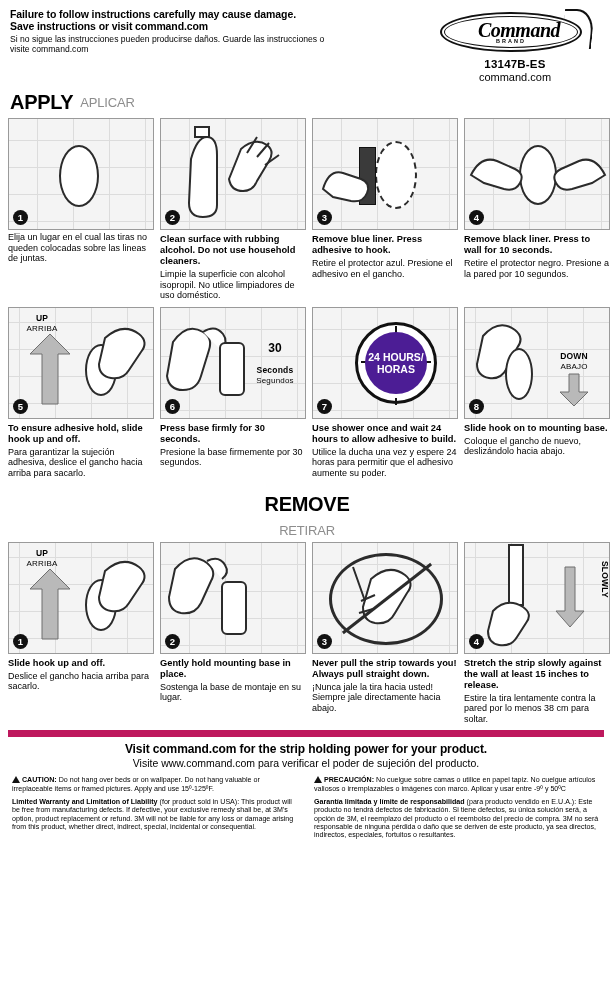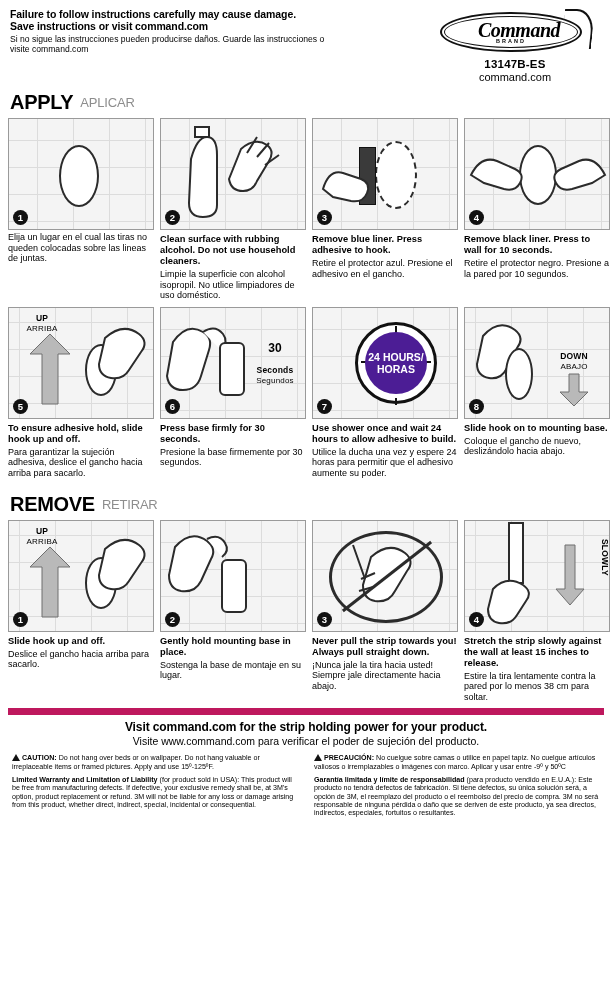--- a/index.html
+++ b/index.html
@@ -423,21 +423,21 @@
         <svg width="146" height="112" style="position:absolute;left:0;top:0">
           <path d="M104 66 l0 18 l-9 0 l14 14 l14 -14 l-9 0 l0 -18 z" fill="#b9b9b9" stroke="#6f6f6f" stroke-width="1"></path>
         </svg>
         <div class="num">8</div>
       </div>
       <div class="cap-en">Slide hook on to mounting base.</div>
       <div class="cap-es">Coloque el gancho de nuevo, deslizándolo hacia abajo.</div>
     </div>
   </div>
 
-  <div class="section-title" style="margin-top:14px;">
+  <div class="section-title" style="margin-top:14px;flex-direction:column;">
     <span class="en">REMOVE</span>
     <span class="es">RETIRAR</span>
   </div>
 
   <div class="row">
 
     <div class="cell">
       <div class="illus">
         <div class="tile shift"></div>
         <div class="lbl" style="left:10px;top:6px;width:46px;">UP</div>

